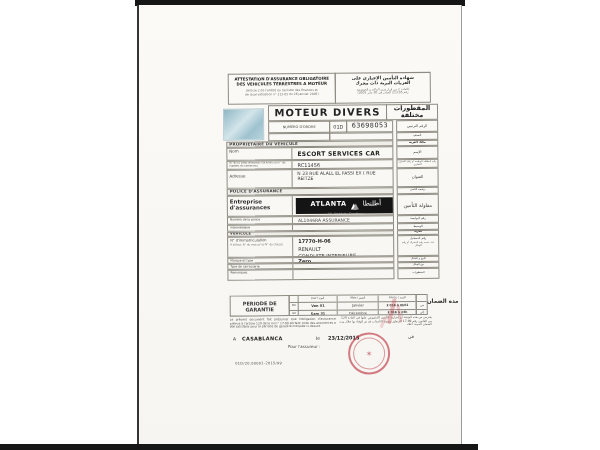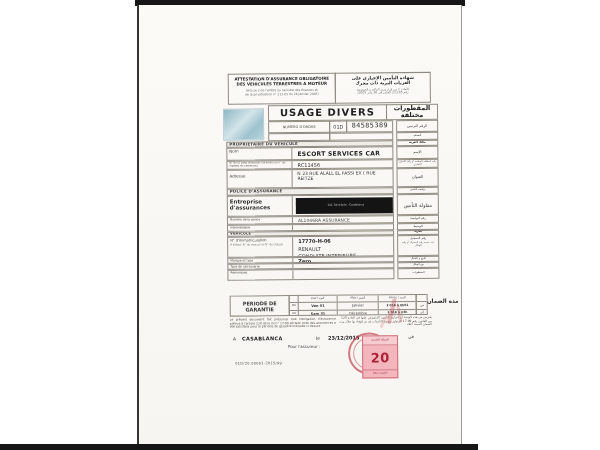--- a/index.html
+++ b/index.html
@@ -57,36 +57,36 @@
           <div class="f3 dim" style="margin-top:2px">(المادة 2 من قرار وزير المالية و الخوصصة</div>
           <div class="f3 dim">رقم 213.05 الصادر في 26 يناير 2005)</div>
         </div>
       </div>
 
       <div class="abs" style="left:85px;top:103px;width:41px;height:32px;border:1px solid #b6cad1;
         background:linear-gradient(135deg,#8fb7c4,#d3e5ea 45%,#9ec2cf 72%,#b7d5dd);"></div>
 
       <div class="row" style="left:130px;top:100px;width:170px;height:16px;">
         <div class="cell ctr" style="flex:1;">
-          <span class="f10 bold" style="letter-spacing:1px">USAGE DIVERS</span>
+          <span class="f10 bold" style="letter-spacing:1px">MOTEUR DIVERS</span>
         </div>
         <div class="cell ctr rtl" style="width:52px;margin-left:-0.8px;">
           <span class="f65 bold">المقطورات مختلفة</span>
         </div>
       </div>
 
       <div class="row" style="left:130px;top:116px;width:170px;height:12px;">
         <div class="cell ctr" style="width:62px;">
           <span class="f35 lab">NUMERO D'ORDRE</span>
         </div>
         <div class="cell ctr" style="width:18px;margin-left:-0.8px;">
           <span class="f5">01D</span>
         </div>
         <div class="cell ctr" style="flex:1;margin-left:-0.8px;">
-          <span class="f65" style="letter-spacing:.4px;color:#2a2a2a">84585389</span>
+          <span class="f65" style="letter-spacing:.4px;color:#2a2a2a">63698053</span>
         </div>
         <div class="gap"></div>
         <div class="cell ctr arc">
           <span class="f35">الرقم الترتيبي</span>
         </div>
       </div>
 
       <div class="row" style="left:130px;top:128px;width:170px;height:8px;">
         <div class="cell" style="width:62px;">
           
@@ -152,20 +152,25 @@
         <div class="cell ctr arc">
           <span class="f26">بوليصة التأمين</span>
         </div>
       </div>
 
       <div class="row" style="left:88px;top:190px;width:212px;height:21px;">
         <div class="cell" style="flex:1;display:flex;">
           <div class="f55" style="width:60px;border-right:0.8px solid #8f8b82;padding:2px 2px;font-weight:600;color:#2e2e2e;">Entreprise d'assurances</div>
           <div style="flex:1;position:relative;">
             <div class="abs" style="left:3px;top:2px;width:100px;height:16px;background:#141414;display:flex;flex-direction:column;justify-content:center;align-items:center;">
+              <div style="display:flex;align-items:center;gap:4px;">
+                <span class="f65 bold" style="color:#fff;letter-spacing:.5px;">ATLANTA</span>
+                <span><span class="tri"></span><span class="tri tri2"></span></span>
+                <span class="f65" style="color:#fff;">أطلنطا</span>
+              </div>
               <div class="f26" style="color:#c9c9c9;">181, Bd d'Anfa - Casablanca</div>
             </div>
           </div>
         </div>
         <div class="gap"></div>
         <div class="cell ctr arc" style="padding:0 3px;">
           <span class="f5">مقاولة التأمين</span>
         </div>
       </div>
 
@@ -296,24 +301,17 @@
       <div class="abs f35" style="left:95px;top:356px;letter-spacing:.3px;color:#4a4a4a;">01D/20.00001-2015/99</div>
 
       <div class="abs" style="left:200px;top:290px;width:125px;height:95px;">
         <div class="abs" style="left:50px;top:4px;width:4px;height:26px;background:rgba(198,45,60,.30);transform:rotate(14deg);border-radius:2px;"></div>
         <div class="abs" style="left:58px;top:10px;width:3px;height:18px;background:rgba(198,45,60,.22);transform:rotate(-10deg);border-radius:2px;"></div>
         <div class="abs" style="left:42px;top:22px;width:3px;height:12px;background:rgba(198,45,60,.18);transform:rotate(24deg);border-radius:2px;"></div>
         <div class="abs ctr" style="left:8px;top:38px;width:42px;height:42px;border:2px solid rgba(185,38,52,.6);border-radius:50%;">
           <div class="abs" style="left:3px;top:3px;right:3px;bottom:3px;border:1px solid rgba(185,38,52,.45);border-radius:50%;"></div>
           <span style="font-size:8px;color:rgba(180,30,45,.55);">✶</span>
         </div>
-        <div class="abs" style="left:22px;top:41px;width:36px;height:43px;background:#f3b6bd;border:1px solid #cf6f7b;display:flex;flex-direction:column;">
-          <div class="ctr f26 rtl" style="height:8px;color:#a22636;background:rgba(255,255,255,.3);border-bottom:0.6px solid rgba(170,40,60,.4);">المملكة المغربية</div>
-          <div class="ctr" style="flex:1;">
-            <span style="font-size:13px;font-weight:bold;color:#ad2438;letter-spacing:.5px;">20</span>
-          </div>
-          <div class="ctr f26 rtl" style="height:7px;color:#a22636;border-top:0.6px solid rgba(170,40,60,.4);">عشرون درهما</div>
-        </div>
       </div>
 
     </div>
   </div>
 </div>
 
 </body></html>

